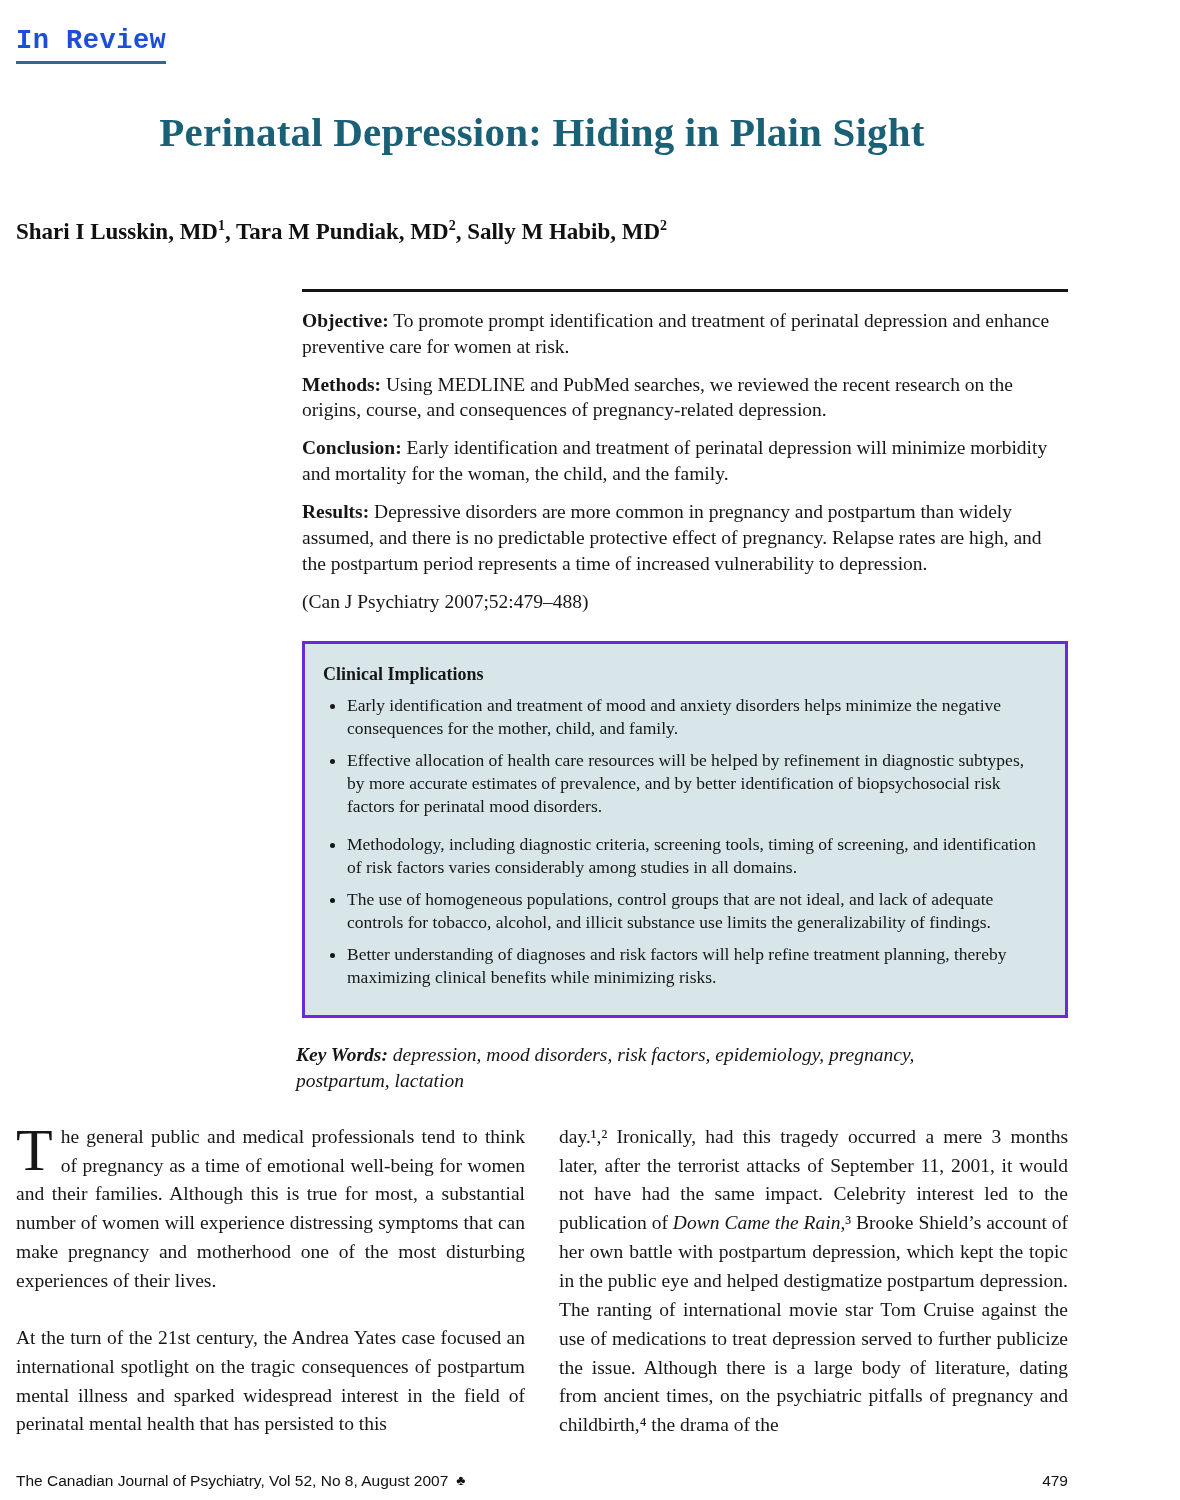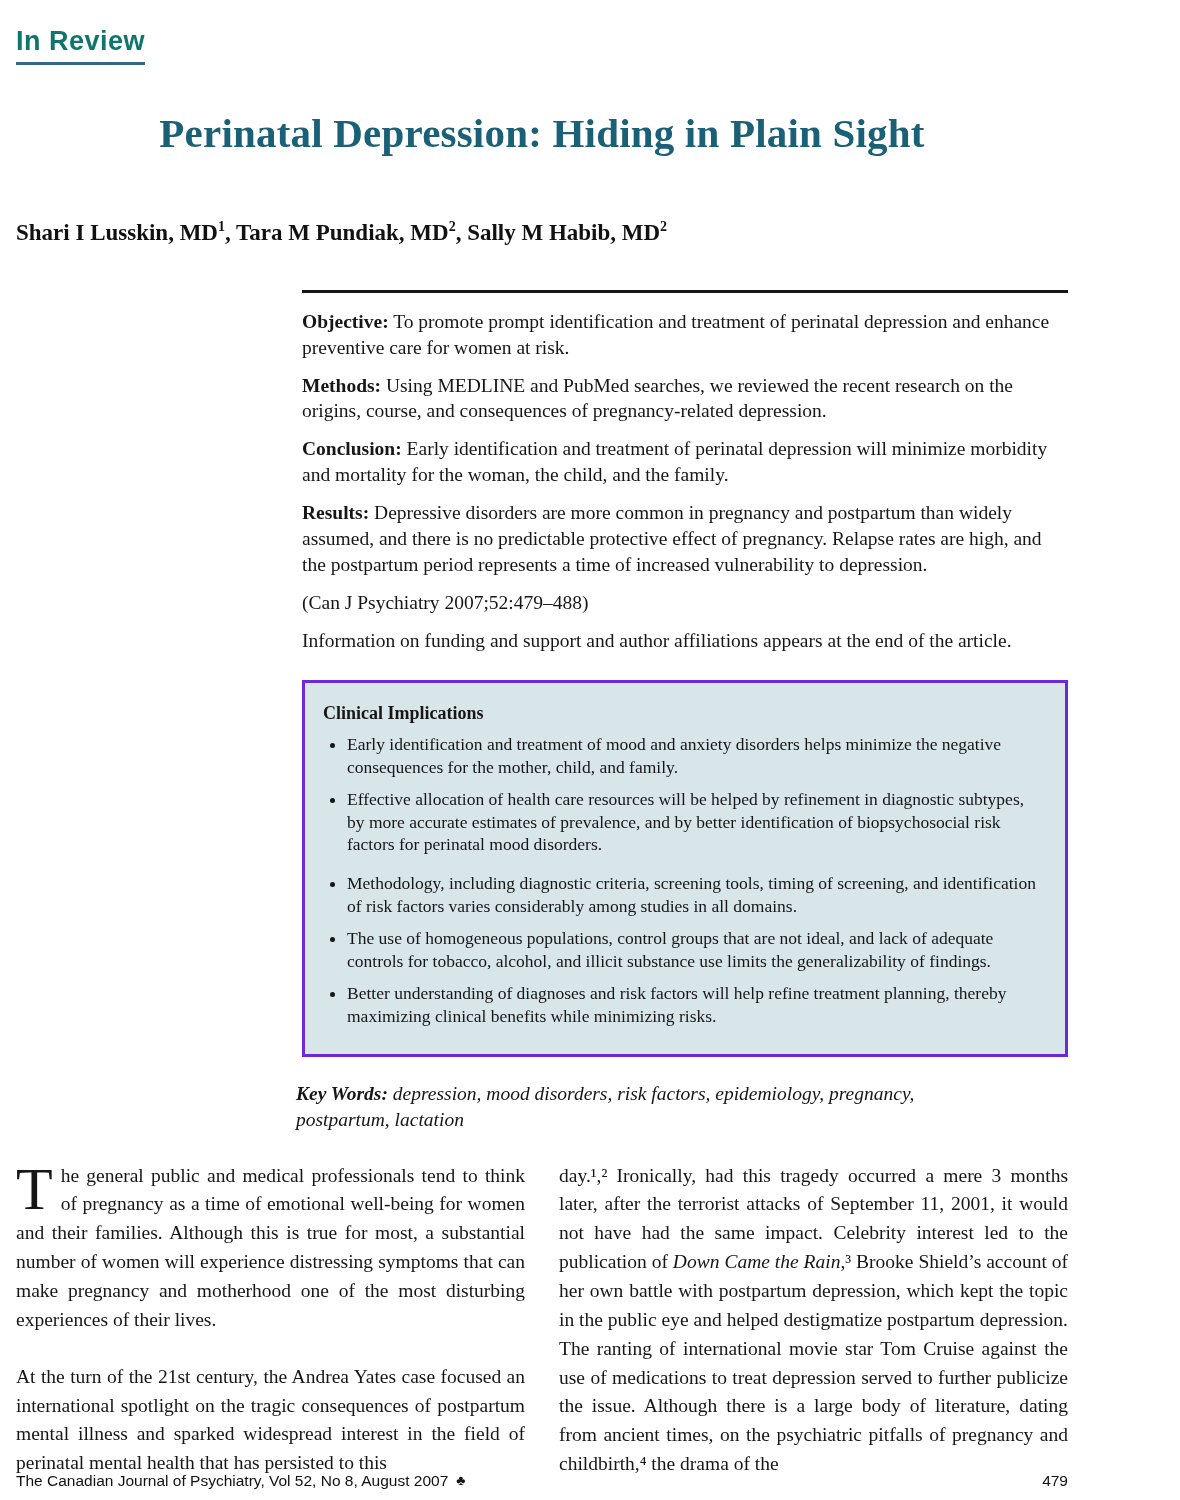--- a/index.html
+++ b/index.html
@@ -9,25 +9,25 @@
     background: #ffffff;
     color: #161616;
     font-family: "Liberation Serif", "DejaVu Serif", serif;
     position: relative;
     overflow: hidden;
   }
   .page { padding: 26px 112px 0 16px; }
 
   .section-label {
     display: inline-block;
-    font-family: Liberation Sans, sans-serif;
+    font-family: Liberation Mono, monospace;
     font-weight: bold;
     font-size: 27px;
     letter-spacing: 0.5px;
-    color: #0f766e;
+    color: #1d4ed8;
     border-bottom: 3px solid #33688a;
     padding-bottom: 5px;
   }
 
   .title {
     margin: 44px 0 0 0;
     font-size: 41px;
     font-weight: bold;
     color: #1a6076;
     letter-spacing: 0.2px;
@@ -135,21 +135,20 @@
   </div>
 
   <div class="abstract-rule"></div>
 
   <div class="abstract">
     <p class="abs-p"><b class="abs-label">Objective:</b> <span>To promote prompt identification and treatment of perinatal depression and enhance preventive care for women at risk.</span></p>
     <p class="abs-p"><b class="abs-label">Methods:</b> <span>Using MEDLINE and PubMed searches, we reviewed the recent research on the origins, course, and consequences of pregnancy-related depression.</span></p>
     <p class="abs-p"><b class="abs-label">Conclusion:</b> <span>Early identification and treatment of perinatal depression will minimize morbidity and mortality for the woman, the child, and the family.</span></p>
     <p class="abs-p"><b class="abs-label">Results:</b> <span>Depressive disorders are more common in pregnancy and postpartum than widely assumed, and there is no predictable protective effect of pregnancy. Relapse rates are high, and the postpartum period represents a time of increased vulnerability to depression.</span></p>
     <p class="abs-p">(Can J Psychiatry 2007;52:479–488)</p>
-    <p class="abs-p">Information on funding and support and author affiliations appears at the end of the article.</p>
   </div>
 
   <div class="box">
     <p class="box-heading">Clinical Implications</p>
     <ul class="box-list">
       <li>Early identification and treatment of mood and anxiety disorders helps minimize the negative consequences for the mother, child, and family.</li>
       <li>Effective allocation of health care resources will be helped by refinement in diagnostic subtypes, by more accurate estimates of prevalence, and by better identification of biopsychosocial risk factors for perinatal mood disorders.</li>
     </ul>
     <ul class="box-list">
       <li>Methodology, including diagnostic criteria, screening tools, timing of screening, and identification of risk factors varies considerably among studies in all domains.</li>

